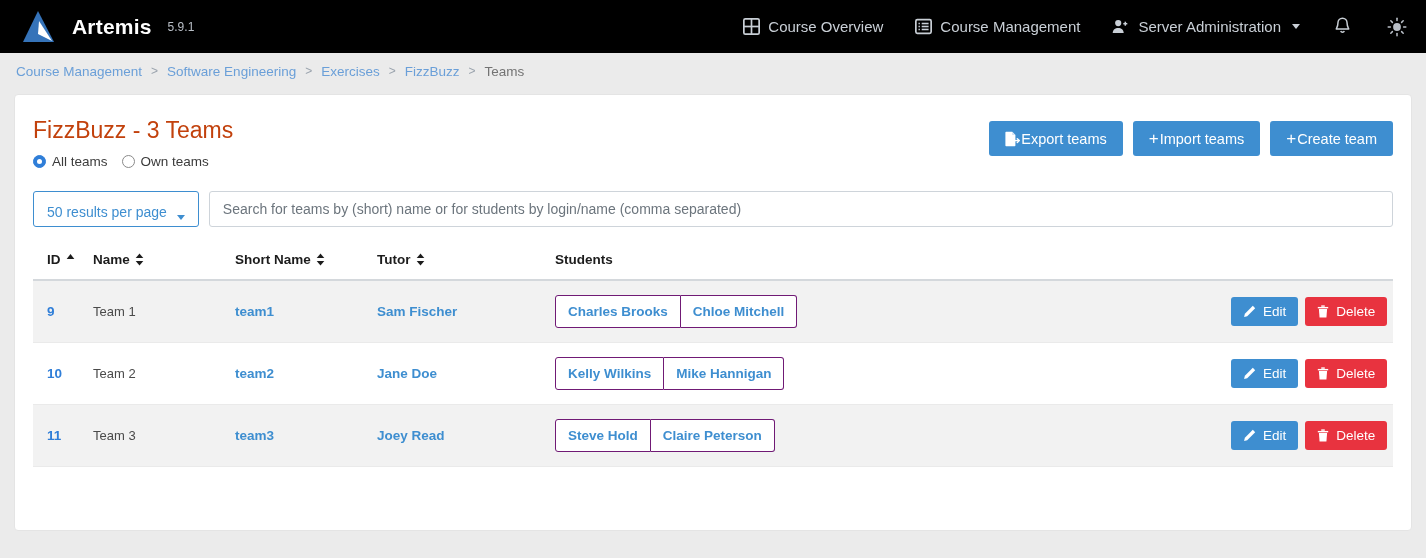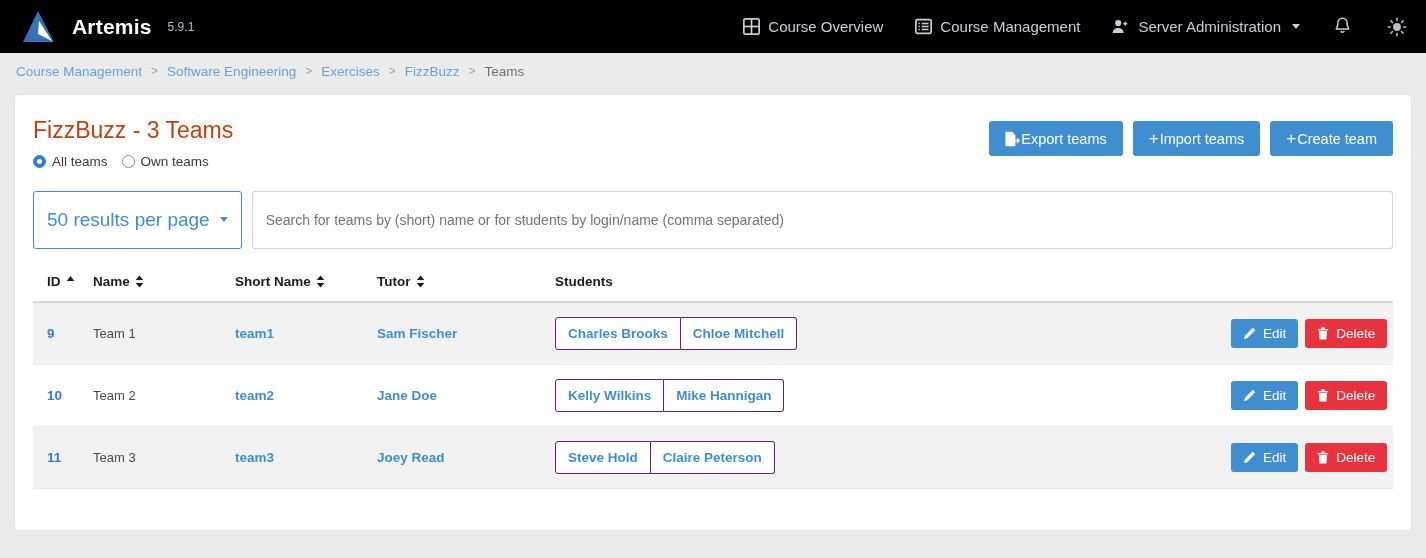--- a/index.html
+++ b/index.html
@@ -83,23 +83,23 @@
     border: none; border-radius: 3px; cursor: pointer;
     font-size: 14.5px; color: #fff; padding: 9px 16px;
     font-family: "Liberation Sans", sans-serif;
     background: #3e8ed0;
   }
   .btn .plus { font-size: 17px; line-height: 1; font-weight: 400; }
 
   
   .search-row { display: flex; gap: 10px; margin-top: 22px; }
   .per-page {
-    display: inline-flex; align-items: center; gap: 10px;
+    display: inline-flex; align-items: flex-end; gap: 10px;
     border: 1px solid #3e8ed0; color: #3e8ed0; background: #fff;
-    border-radius: 3px; padding: 17px 13px; font-size: 19px; cursor: pointer;
+    border-radius: 3px; padding: 6px 13px; font-size: 14px; cursor: pointer;
     white-space: nowrap;
   }
   .per-page .caret { border-top-color: #3e8ed0; margin-left: 0; }
   .search-input {
     flex: 1; border: 1px solid #ced4da; border-radius: 3px;
     padding: 9px 13px; font-size: 14px; color: #495057;
     font-family: "Liberation Sans", sans-serif; outline: none; background: #fff;
   }
   .search-input::placeholder { color: #6c757d; }
 

